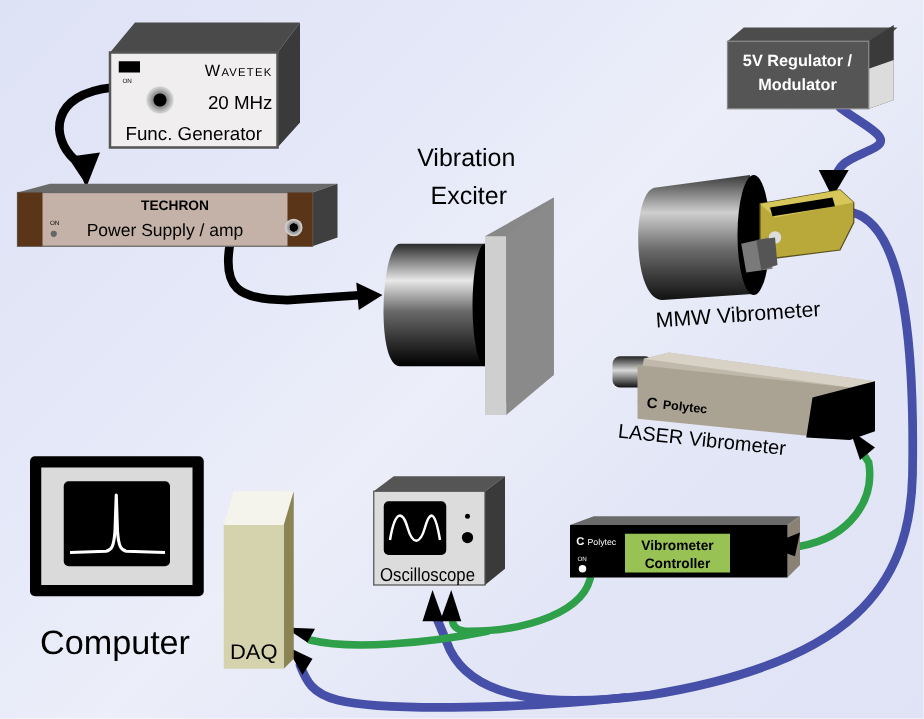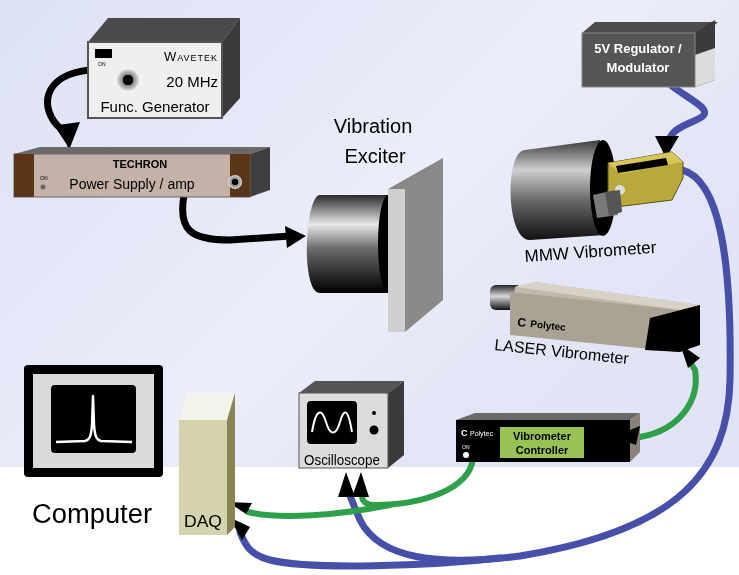--- a/index.html
+++ b/index.html
@@ -1,18 +1,18 @@
 <!DOCTYPE html>
 <html><head>
   <meta charset="utf-8">
   <style>
     html, body { margin: 0; padding: 0; }
     body { width: 739px; height: 575px; overflow: hidden; font-family: "Liberation Sans", sans-serif; }
     #stage {
-      position: relative; width: 739px; height: 467px;
+      position: relative; width: 739px; height: 575px;
       background: linear-gradient(135deg, #dde2f5 0%, #e6e9f8 35%, #eceef9 50%, #e3e6f6 70%, #dfe3f5 100%);
     }
     svg { position: absolute; left: 0; top: 0; }
     .lbl { font-family: "Liberation Sans", sans-serif; fill: #000; }
   </style>
 </head>
 <body>
 
 <div id="stage">
 <svg width="739" height="575" viewBox="0 0 739 575" xmlns="http://www.w3.org/2000/svg">

